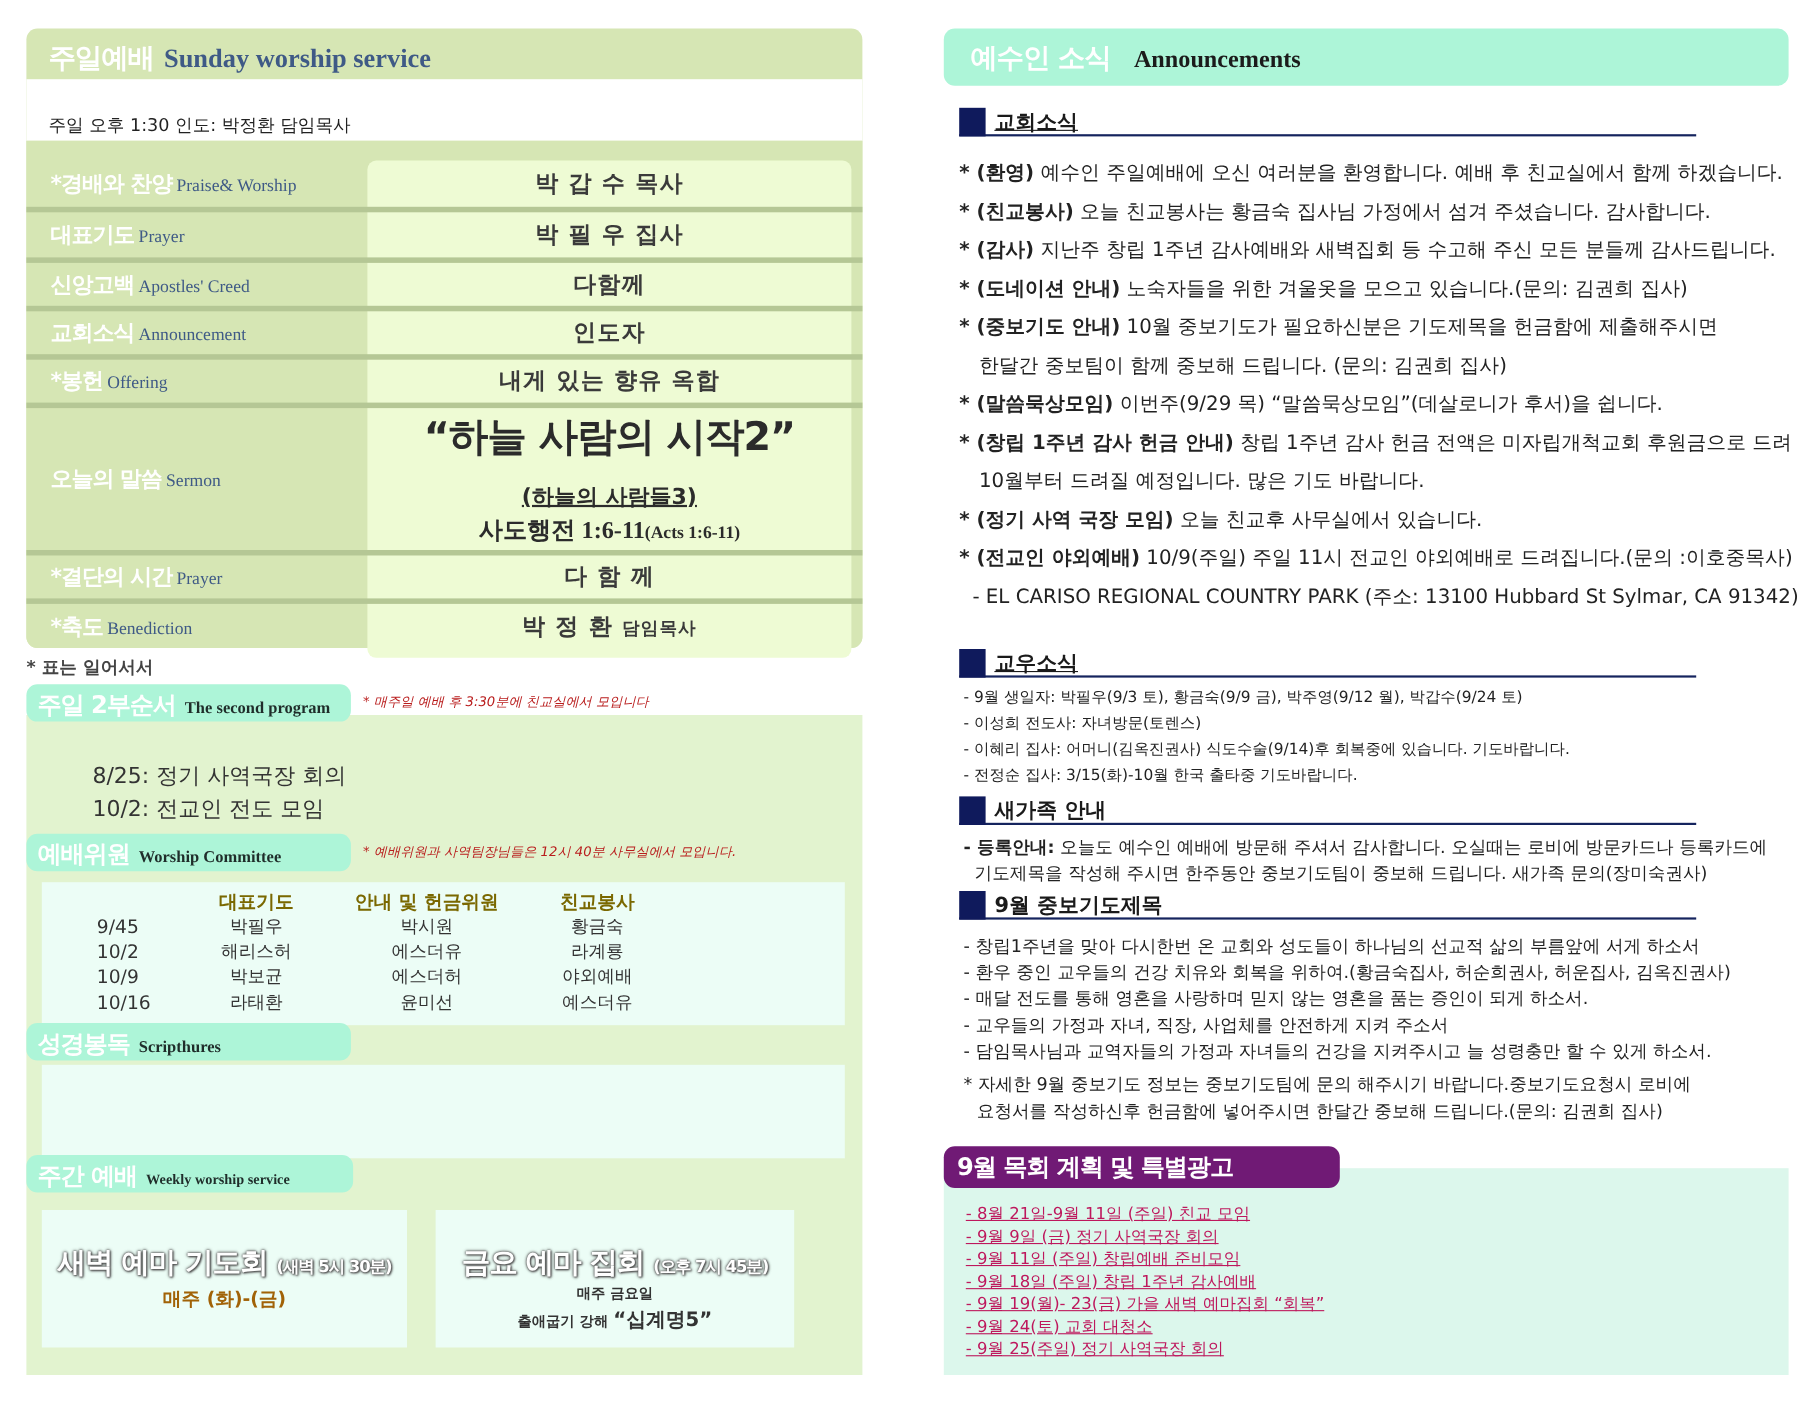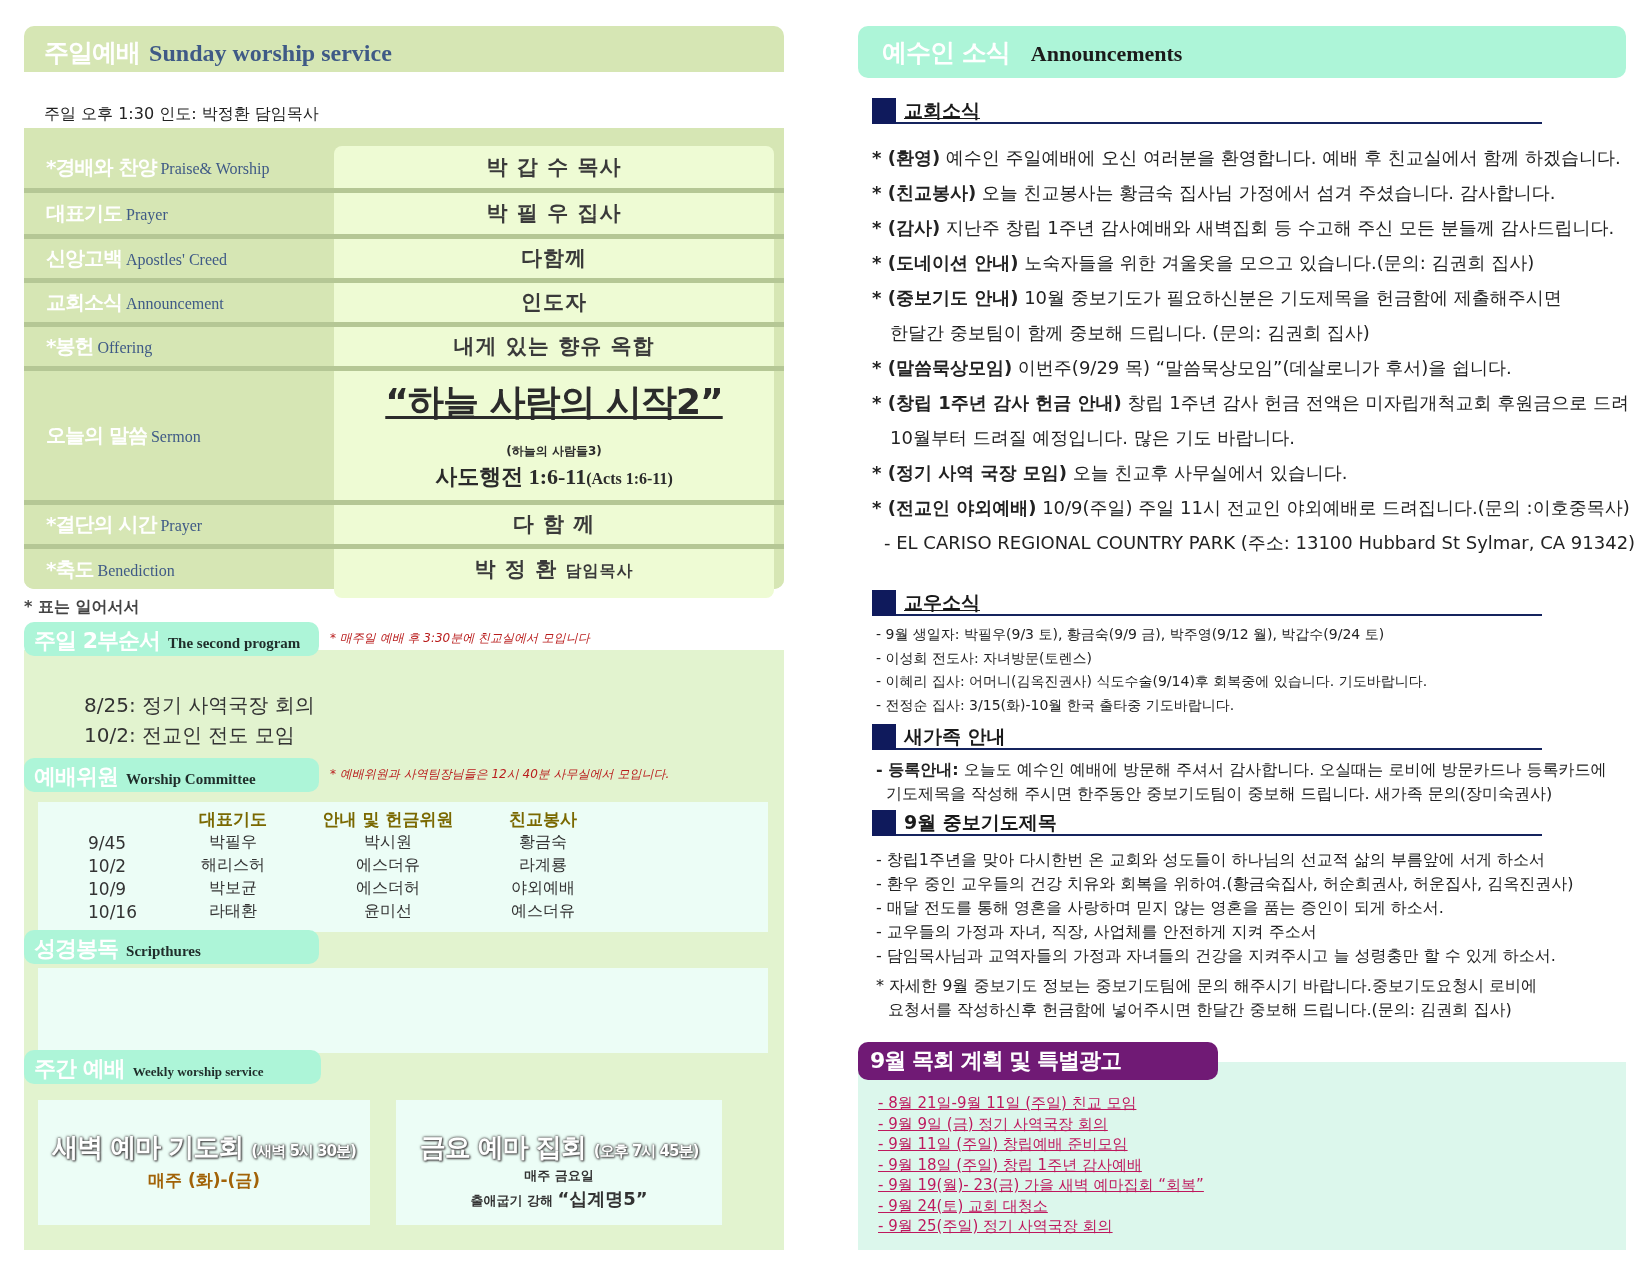--- a/index.html
+++ b/index.html
@@ -18,22 +18,22 @@
   .sunday-body { position: absolute; left: 0; top: 102px; width: 760px; height: 461px; background: #d6e6b4; border-radius: 0 0 10px 10px; }
   .order-right { position: absolute; left: 310px; top: 18px; width: 440px; height: 452px; background: #eefbd4; border-radius: 8px; }
   .order-row { position: absolute; left: 0; width: 892px; display: flex; align-items: center; }
   .order-row .lbl { width: 310px; padding-left: 22px; white-space: nowrap; }
   .order-row .lbl .ko { font-size: 20px; font-weight: bold; color: #ffffff; letter-spacing: -1px; }
   .order-row .lbl .en { font-size: 16px; color: #3f5a86; margin-left: 4px; font-family: "Liberation Serif", serif; }
   .order-row .val { width: 440px; text-align: center; font-size: 21px; font-weight: bold; color: #3a3a3a; letter-spacing: 1px; }
   .order-row .val small { font-size: 16px; }
   .divider { position: absolute; left: 0; width: 760px; height: 5px; background: #b5c795; }
 
-  .sermon-title { font-size: 36px; font-weight: bold; color: #2b2b2b; letter-spacing: -1px; text-decoration: underline; }
-  .sermon-sub { font-size: 12px; font-weight: bold; color: #2b2b2b; margin-top: 16px; }
+  .sermon-title { font-size: 36px; font-weight: bold; color: #2b2b2b; letter-spacing: -1px; }
+  .sermon-sub { font-size: 20px; font-weight: bold; color: #2b2b2b; margin-top: 16px; text-decoration: underline; }
   .sermon-ref { font-size: 22px; font-weight: bold; color: #2b2b2b; margin-top: 2px; }
   .sermon-ref small { font-size: 14px; }
 
   .stand-note { position: absolute; left: 24px; top: 597px; font-size: 16px; font-weight: bold; color: #444; }
 
   .lower { position: absolute; left: 24px; top: 650px; width: 760px; height: 600px; background: #e2f3cf; }
   .tab { position: absolute; left: 0; height: 34px; background: #adf5d8; border-radius: 10px; padding: 4px 0 0 10px; white-space: nowrap; }
   .tab .ko { font-size: 22px; font-weight: bold; color: #ffffff; letter-spacing: -1px; }
   .tab .en { font-size: 15px; color: #1f2d2a; margin-left: 3px; font-family: "Liberation Serif", serif; font-weight: bold; }
   .tab-note { position: absolute; font-size: 12px; color: #b91c1c; white-space: nowrap; font-style: italic; }

